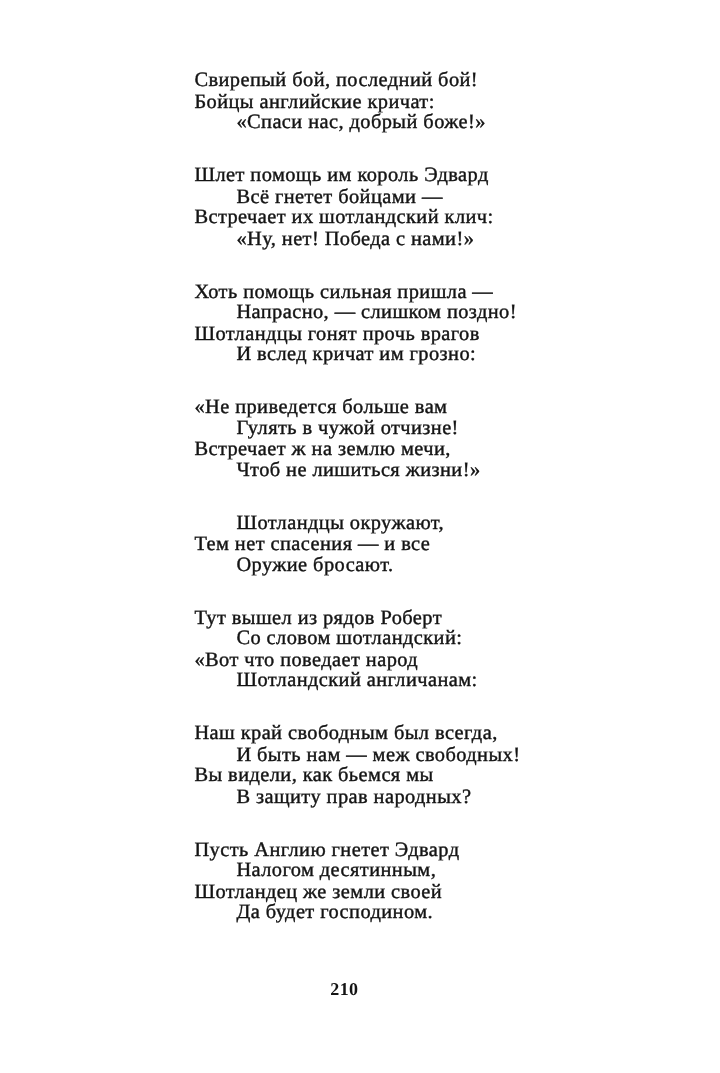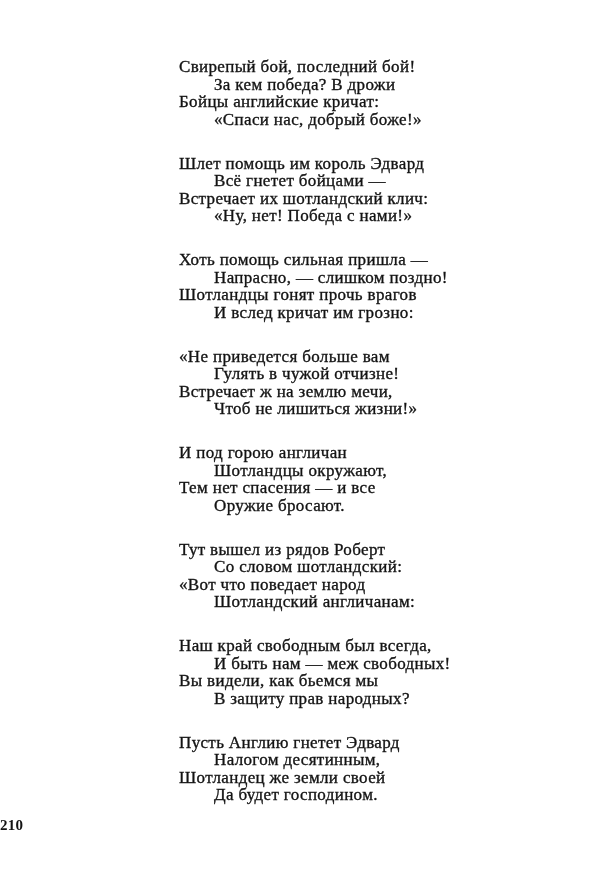--- a/index.html
+++ b/index.html
@@ -15,21 +15,21 @@
     font-family: "Liberation Serif", "DejaVu Serif", serif;
     color: #141414;
   }
   .page {
     position: absolute;
     left: 0; top: 0;
     width: 600px; height: 894px;
   }
   .poem {
     position: absolute;
-    left: 179px;
+    left: 162px;
     top: 58px;
   }
   .stanza {
     margin: 0 0 26.5px 0;
   }
   .line {
     display: block;
     font-size: 17px;
     line-height: 17.5px;
     height: 17.5px;
@@ -39,40 +39,39 @@
     -webkit-text-stroke: 0.35px #141414;
   }
   .line.indent {
     padding-left: 35px;
   }
   .page-number {
     position: absolute;
     left: 0;
     width: 574px;
     top: 817px;
-    text-align: left;
+    text-align: center;
     font-size: 15px;
     font-weight: bold;
     letter-spacing: 0.3px;
     padding-left: 0;
   }
   .page-number span {
     display: inline-block;
     margin-left: 0;
   }
 </style>
 </head>
 <body>
 
 <div class="page">
   <div class="poem">
 
     <div class="stanza">
       <span class="line">Свирепый бой, последний бой!</span>
-      <span class="line indent">За кем победа? В дрожи</span>
       <span class="line">Бойцы английские кричат:</span>
       <span class="line indent">«Спаси нас, добрый боже!»</span>
     </div>
 
     <div class="stanza">
       <span class="line">Шлет помощь им король Эдвард</span>
       <span class="line indent">Всё гнетет бойцами —</span>
       <span class="line">Встречает их шотландский клич:</span>
       <span class="line indent">«Ну, нет! Победа с нами!»</span>
     </div>
@@ -85,21 +84,20 @@
     </div>
 
     <div class="stanza">
       <span class="line">«Не приведется больше вам</span>
       <span class="line indent">Гулять в чужой отчизне!</span>
       <span class="line">Встречает ж на землю мечи,</span>
       <span class="line indent">Чтоб не лишиться жизни!»</span>
     </div>
 
     <div class="stanza">
-      <span class="line">И под горою англичан</span>
       <span class="line indent">Шотландцы окружают,</span>
       <span class="line">Тем нет спасения — и все</span>
       <span class="line indent">Оружие бросают.</span>
     </div>
 
     <div class="stanza">
       <span class="line">Тут вышел из рядов Роберт</span>
       <span class="line indent">Со словом шотландский:</span>
       <span class="line">«Вот что поведает народ</span>
       <span class="line indent">Шотландский англичанам:</span>

